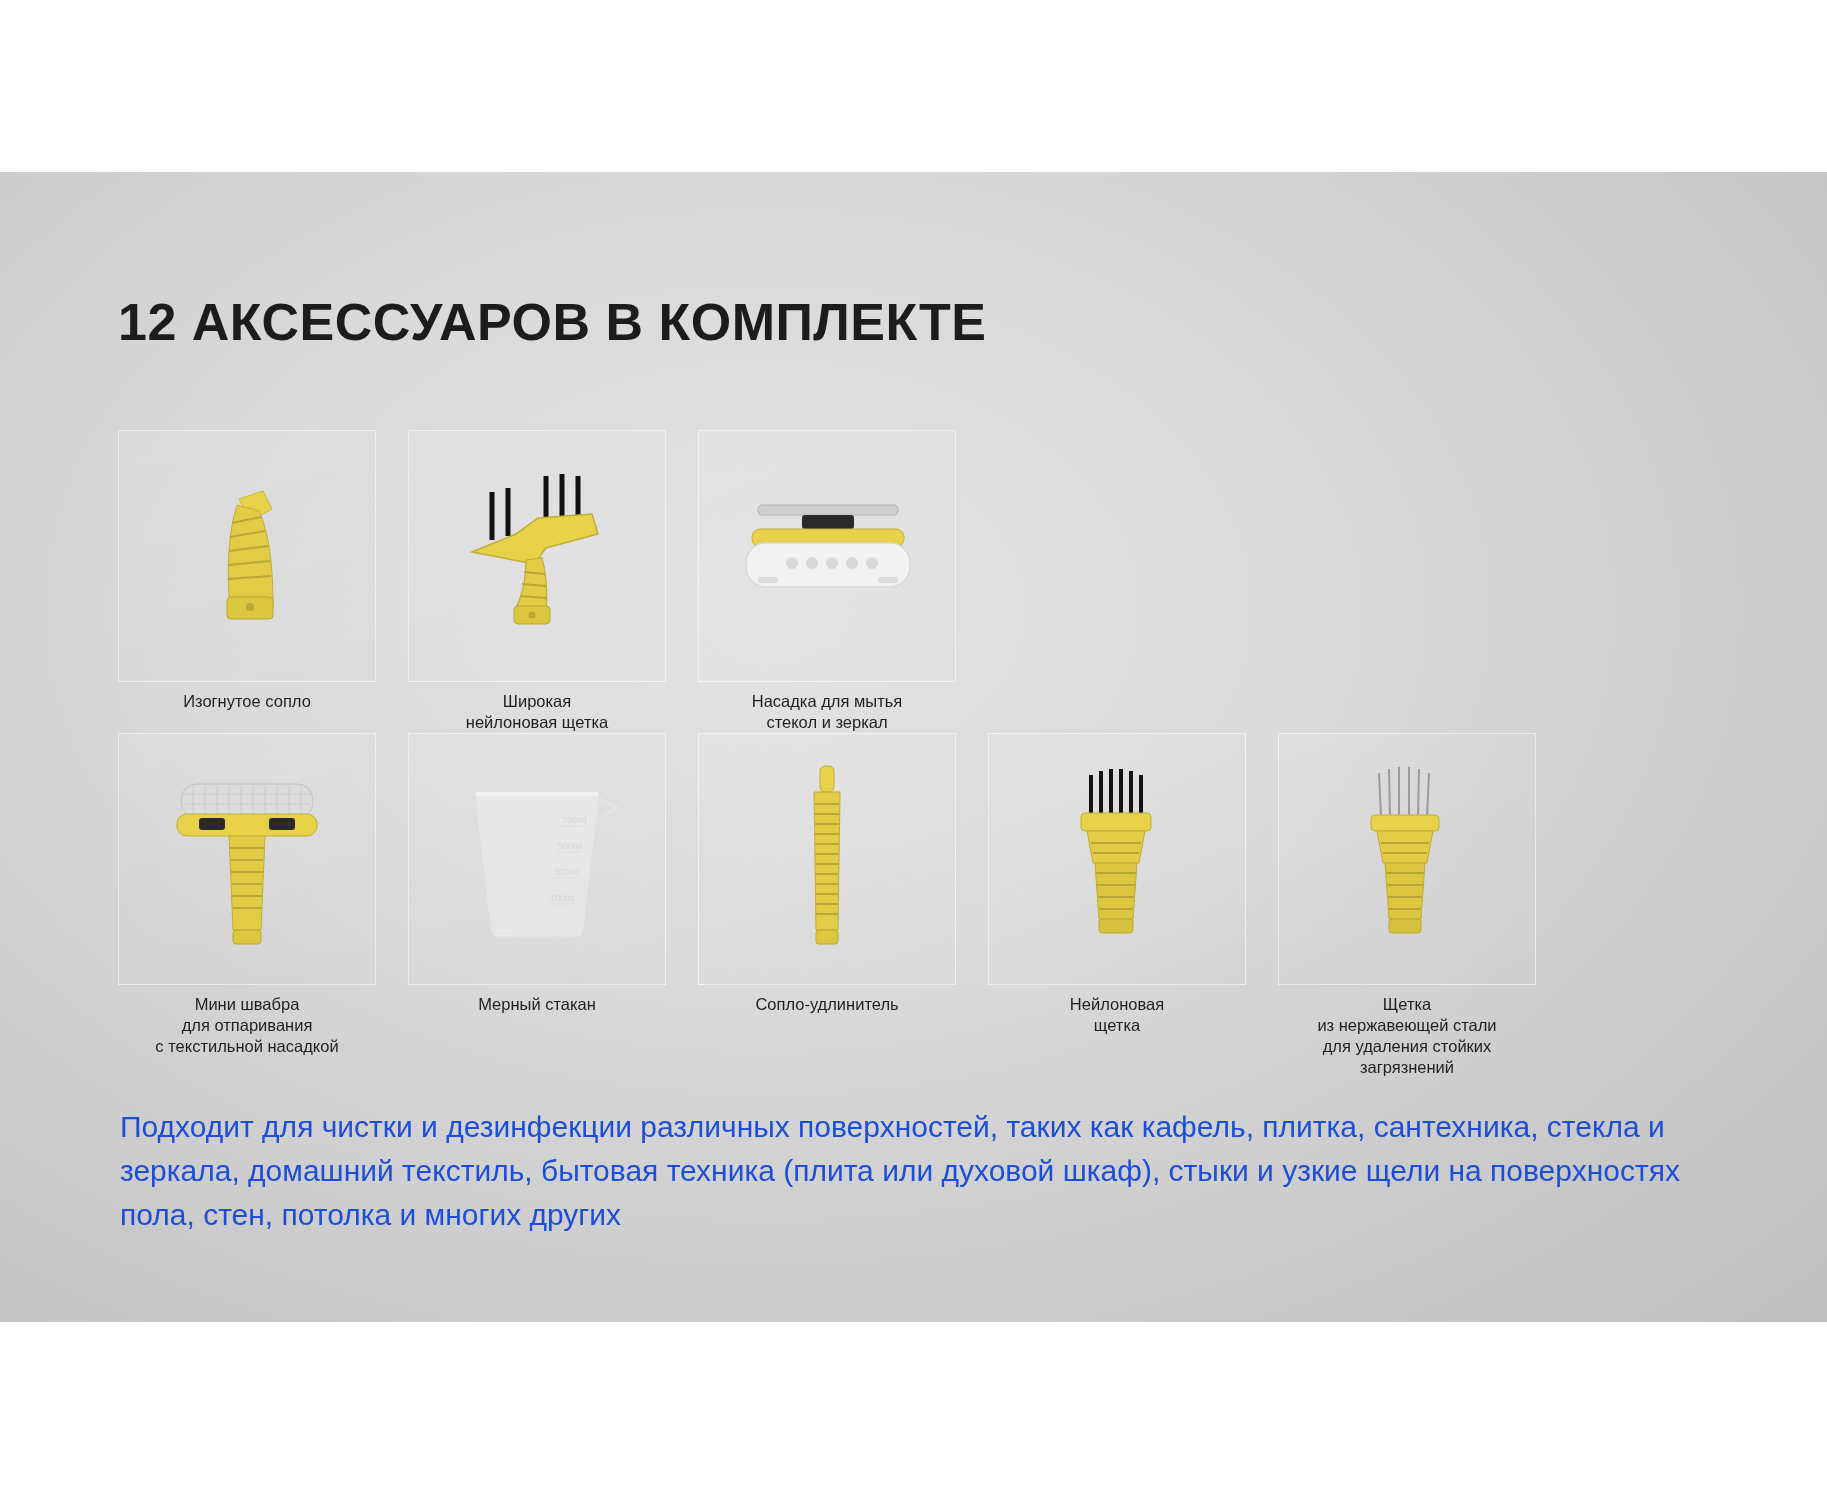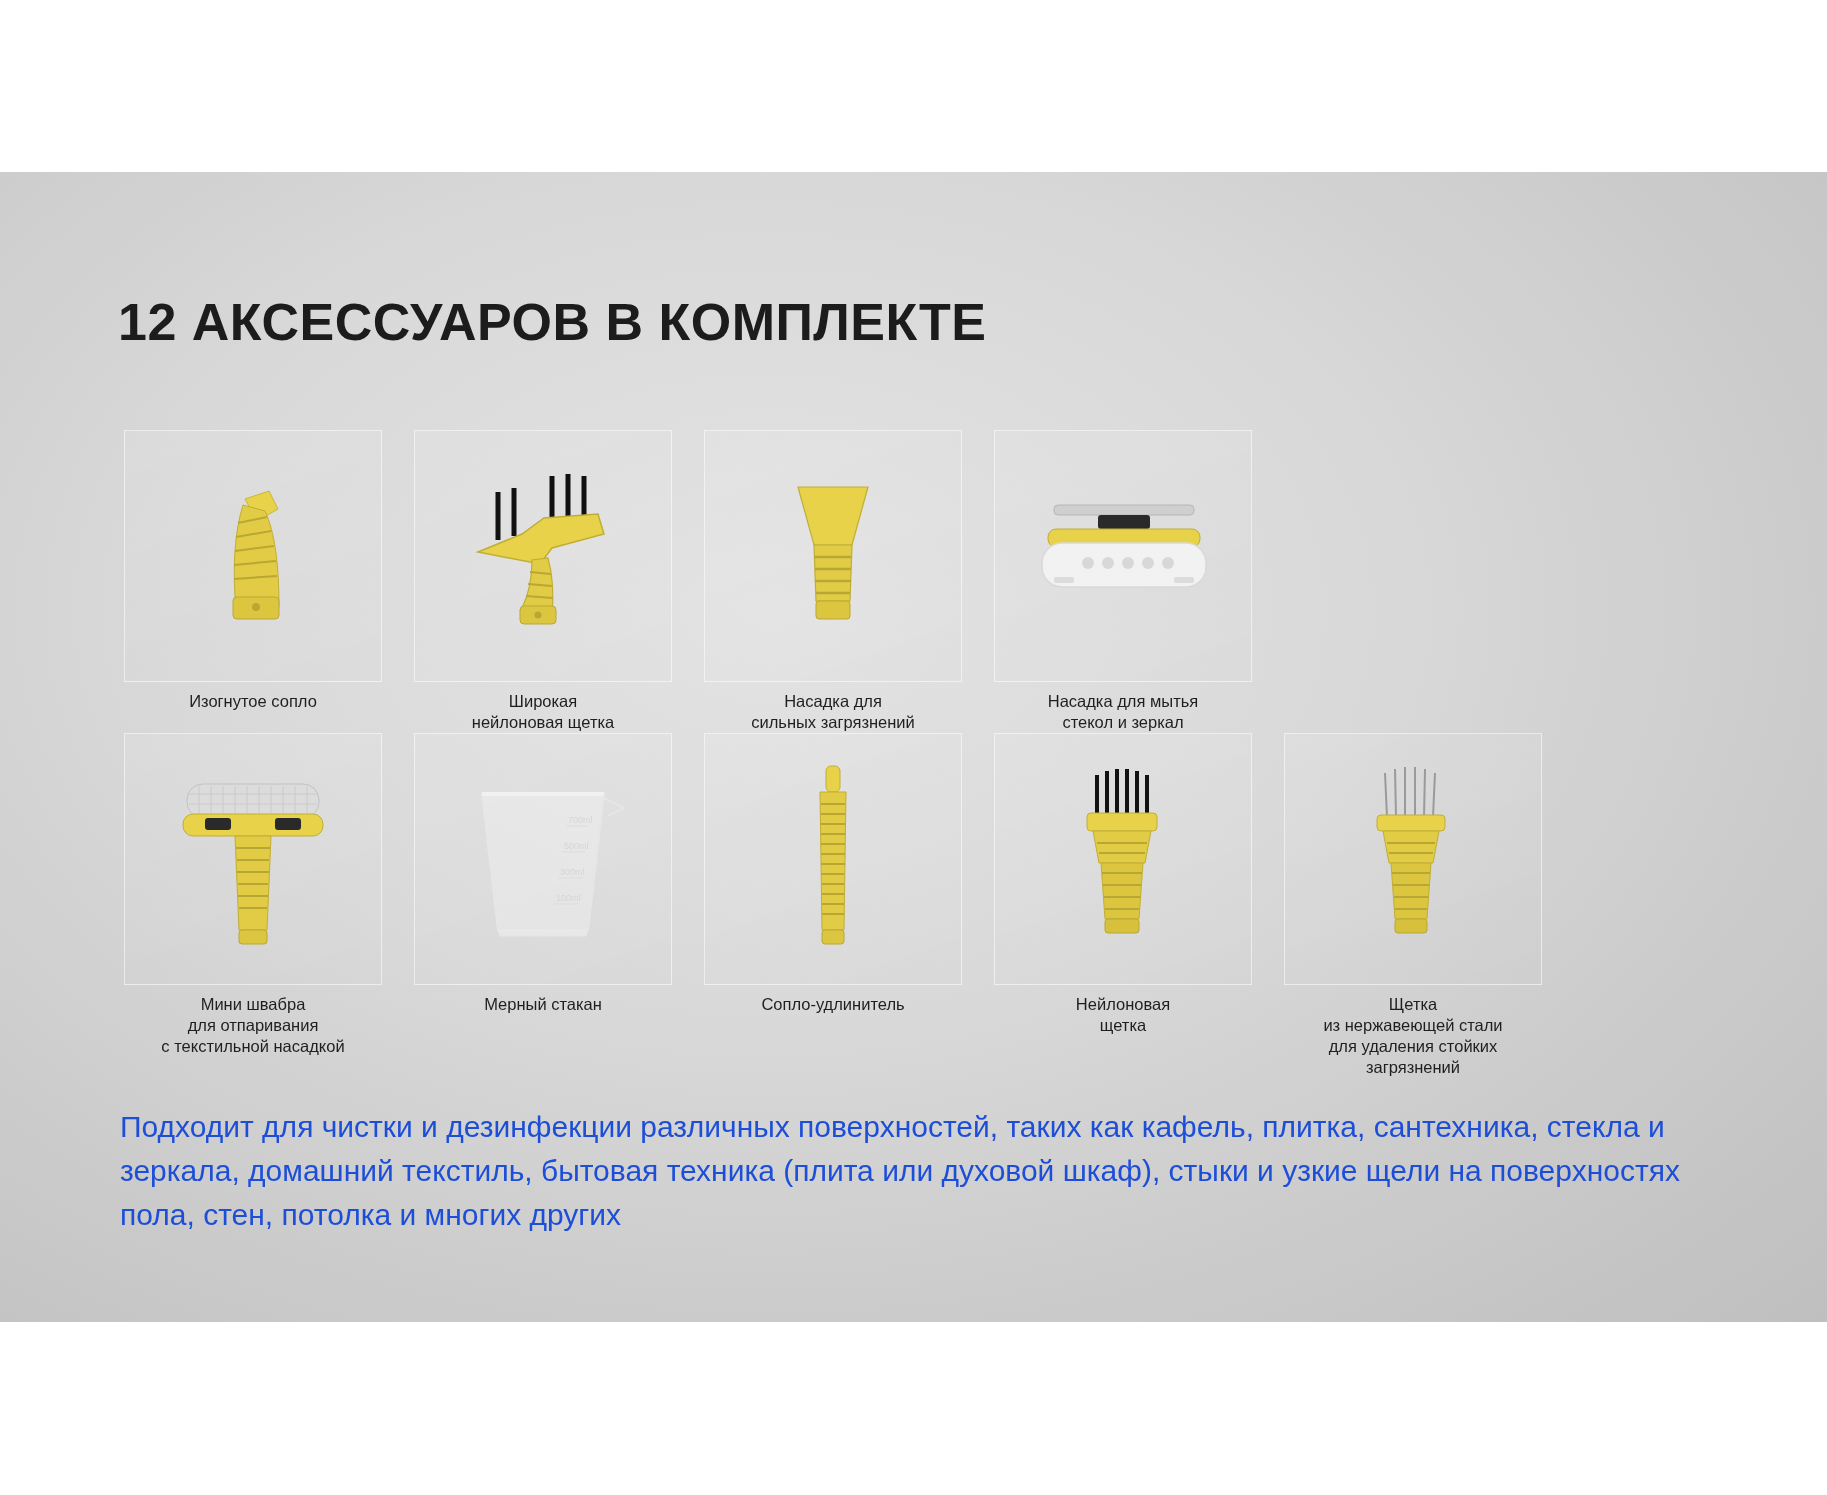--- a/index.html
+++ b/index.html
@@ -35,21 +35,21 @@
     top: 292px;
     font-size: 52px;
     font-weight: bold;
     letter-spacing: 0.5px;
     color: #1c1c1c;
     white-space: nowrap;
   }
 
   .grid {
     position: absolute;
-    left: 124px;
+    left: 118px;
     width: 1600px;
     display: grid;
     grid-template-columns: repeat(6, 258px);
     column-gap: 8px;
     gap: 32px;
   }
   #grid-row1 { top: 430px; }
   #grid-row2 { top: 733px; }
 
   .cell {
@@ -140,36 +140,20 @@
           </g>
           <rect x="72" y="150" width="36" height="18" rx="4" fill="#ddc63f" stroke="#b9a733" stroke-width="1"></rect>
           <circle cx="90" cy="159" r="3.5" fill="#b9a733"></circle>
         </svg>
       </div>
       <div class="caption">Широкая<br>нейлоновая щетка</div>
     </div>
 
 
 
-    <div class="cell">
-      <div class="thumb">
-        <svg width="130" height="190" viewBox="0 0 130 190">
-          <path d="M30 26 L100 26 L84 84 L46 84 Z" fill="#e8d24a" stroke="#bfae36" stroke-width="1.2"></path>
-          <path d="M46 84 L84 84 L82 140 L48 140 Z" fill="#e2cc45" stroke="#bfae36" stroke-width="1.2"></path>
-          <g stroke="#b9a733" stroke-width="2.4">
-            <line x1="47" y1="96" x2="83" y2="96"></line>
-            <line x1="47" y1="108" x2="83" y2="108"></line>
-            <line x1="47" y1="120" x2="83" y2="120"></line>
-            <line x1="48" y1="132" x2="82" y2="132"></line>
-          </g>
-          <rect x="48" y="140" width="34" height="18" rx="3" fill="#ddc63f" stroke="#b9a733" stroke-width="1"></rect>
-        </svg>
-      </div>
-      <div class="caption">Насадка для<br>сильных загрязнений</div>
-    </div>
 
     <div class="cell">
       <div class="thumb">
         <svg width="210" height="150" viewBox="0 0 210 150">
           <rect x="36" y="24" width="140" height="10" rx="4" fill="#cfcfcf" stroke="#b6b6b6"></rect>
           <rect x="80" y="34" width="52" height="14" rx="3" fill="#2a2a2a"></rect>
           <rect x="30" y="48" width="152" height="18" rx="8" fill="#e8d24a" stroke="#bfae36"></rect>
           <rect x="24" y="62" width="164" height="44" rx="20" fill="#f2f2f2" stroke="#d9d9d9" stroke-width="1.5"></rect>
           <g fill="#d8d8d8">
             <circle cx="70" cy="82" r="6"></circle>

